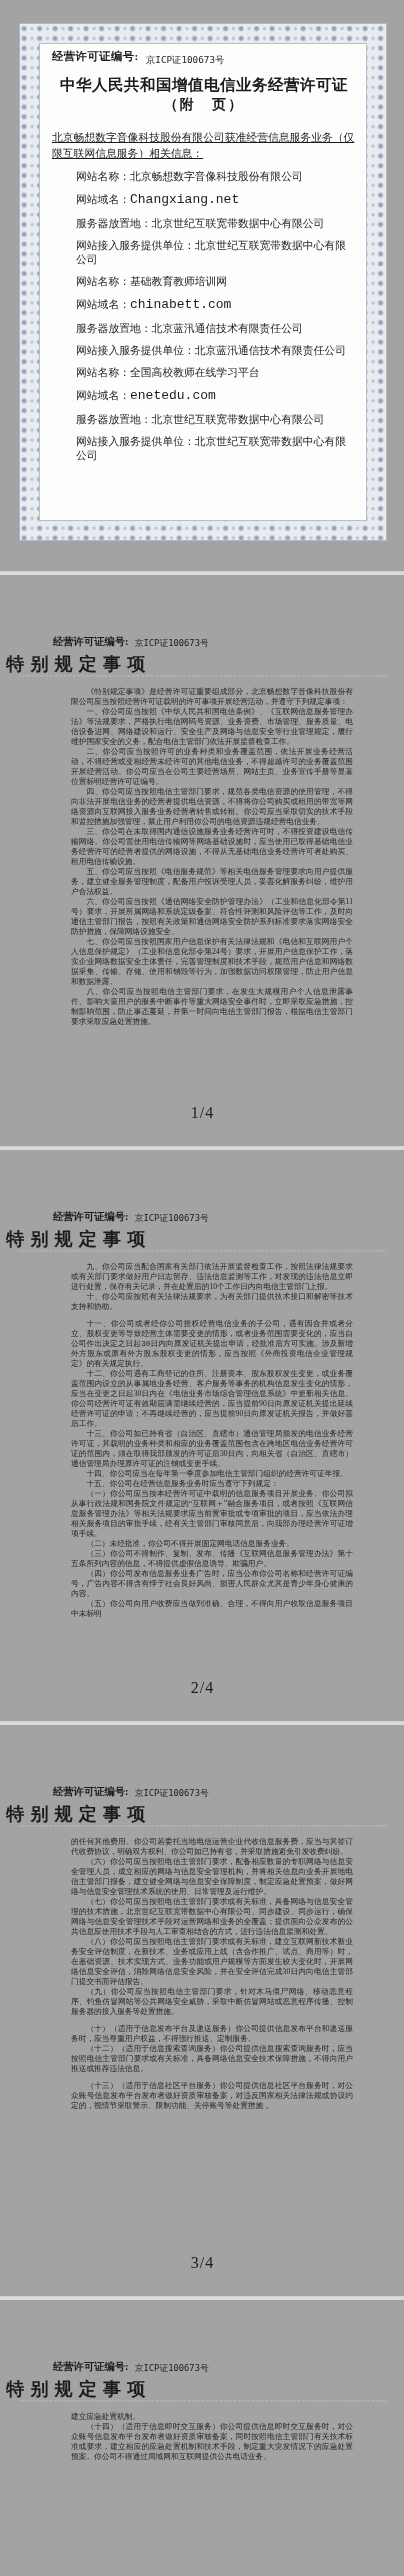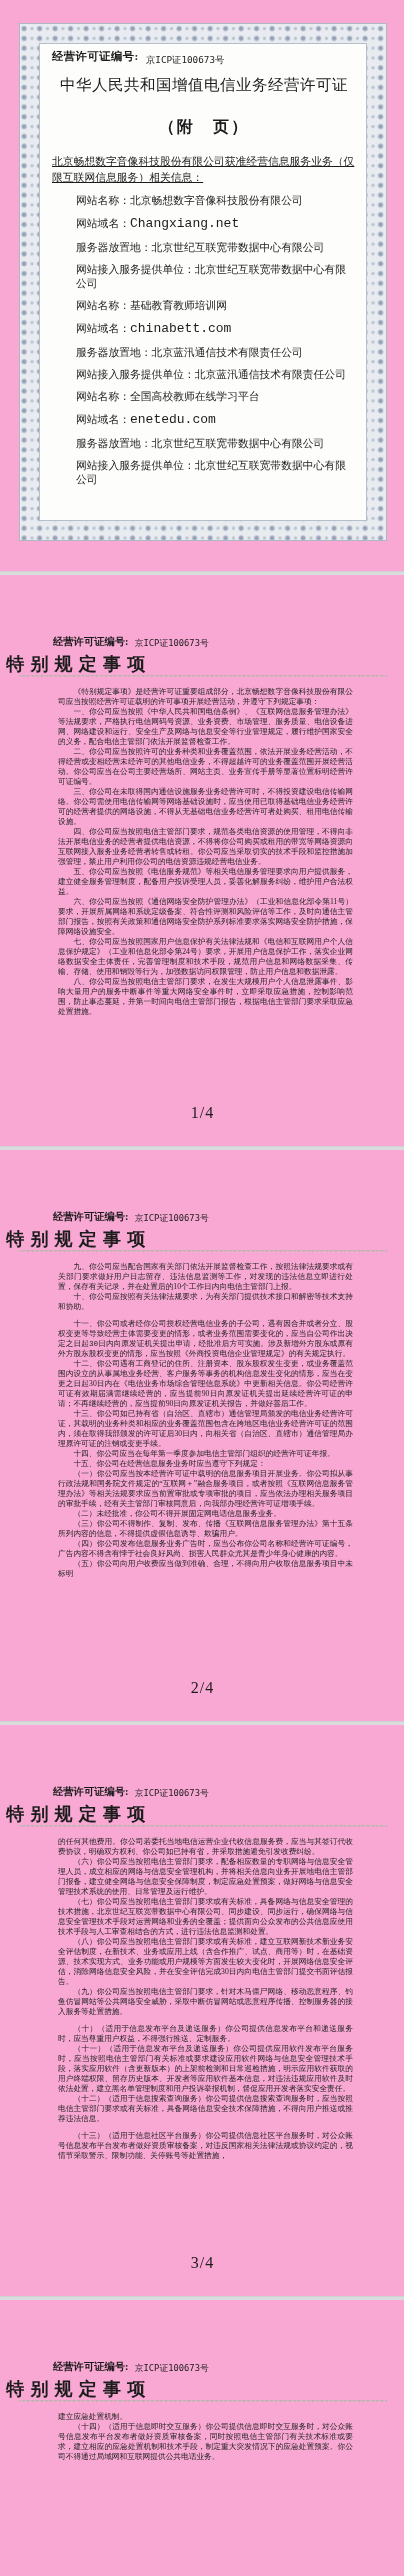--- a/index.html
+++ b/index.html
@@ -2,58 +2,58 @@
 <html style="font-size:8.2px"><head>
 <meta charset="utf-8">
 <style>
   html,body { margin:0; padding:0; }
   body {
     width:405px; background:#ffffff;
     font-family:"Liberation Serif","DejaVu Serif",serif;
     color:#1c1c1c;
   }
   .doc { width:405px; }
-  .page { position:relative; width:405px; height:571px; background:#f9a8d4; overflow:hidden; }
+  .page { position:relative; width:405px; height:571px; background:#a3a3a3; overflow:hidden; }
   .page-gap { height:4.1px; background:#d9dcdc; border-top:0.5px solid #cfd2d2; box-sizing:border-box; }
 
   
   .frame {
     position:absolute; top:23px; left:18.5px; right:18.5px; bottom:30px;
     background-color:#e8ebf0;
     background-image:
       radial-gradient(circle at 4.1px 4.6px, #95a2b6 1.6px, rgba(149,162,182,.38) 2.6px, transparent 3.3px),
       radial-gradient(circle at 12px 4.6px, rgba(149,162,182,.55) 1.1px, transparent 2.1px);
     background-size:15.5px 9.8px;
     border:0.5px solid #aeb7c4;
     box-sizing:border-box;
   }
   .frame-inner { position:absolute; inset:19px; background:#fdfdfc; border:0.5px solid #b6bec9; }
   .cert-content { position:absolute; top:49px; left:52px; right:49px; }
   .cert-head { display:flex; gap:7.2px; align-items:flex-start; }
   .head-lbl { font-size:11.3px; font-weight:700; letter-spacing:0.5px; white-space:nowrap; }
   .head-val { font-size:9.3px; margin-top:4.6px; font-family:"DejaVu Sans Mono","Liberation Mono",monospace; white-space:nowrap; }
-  .cert-title { margin-top:8.2px; text-align:center; font-size:15.5px; font-weight:400; letter-spacing:0.5px; }
-  .cert-subtitle { margin-top:21px; text-align:center; font-size:16px; font-weight:700; letter-spacing:2.1px; }
+  .cert-title { margin-top:8.2px; text-align:center; font-size:15.5px; font-weight:700; letter-spacing:0.5px; }
+  .cert-subtitle { margin-top:0; text-align:center; font-size:14px; font-weight:700; letter-spacing:2.1px; }
   .cert-intro { margin-top:16.5px; font-size:10.8px; line-height:1.45;text-decoration:underline; }
   .websites { margin-top:3.1px; }
   .wfield { font-size:10.8px; line-height:1.32; margin-top:7.7px;margin-left:24px; }
   .mono-val { font-family:Liberation Mono, monospace; font-size:13px; }
 
   
   .sp-head { position:absolute; top:60px; left:53px; display:flex; gap:6.2px; align-items:flex-start; }
   .sp-head .lbl { font-size:10.3px; font-weight:700; white-space:nowrap; }
   .sp-head .val { font-size:8.8px; margin-top:3.1px; font-family:"DejaVu Sans Mono","Liberation Mono",monospace; white-space:nowrap; }
   .sp-title { position:absolute; top:77px; left:0; right:0; text-align:left; font-size:18px; font-weight:700; letter-spacing:6.2px; text-indent:6.2px; }
   .zigzag {
     position:absolute; top:100px; left:18.5px; right:18.5px; height:3.6px; opacity:.9;
     background:
       linear-gradient(135deg,#b2b8a9 25%,transparent 25%) 0 0/4.6px 3.6px repeat-x,
       linear-gradient(225deg,#b2b8a9 25%,transparent 25%) 0 0/4.6px 3.6px repeat-x;
   }
-  .sp-body { position:absolute; top:112px; left:58px; right:52px; }
+  .sp-body { position:absolute; top:112px; left:71px; right:52px; }
   .prov { margin:0; font-size:7.7px; line-height:10px; text-align:justify; text-indent:2em; color:#242424; }
   .prov.cont { text-indent:0; }
   .prov.gap { margin-top:6.7px;font-family:Liberation Mono, monospace; }
   .sp-footer { position:absolute; bottom:24px; left:0; right:0; text-align:center; font-size:16px; letter-spacing:1px; }
 </style>
 </head>
 <body>
 
 <div class="doc">
 
@@ -99,22 +99,22 @@
     <div class="sp-head">
       <span class="lbl">经营许可证编号:</span>
       <span class="val">京ICP证100673号</span>
     </div>
     <div class="sp-title">特别规定事项</div>
     <div class="zigzag"></div>
     <div class="sp-body">
         <p class="prov">《特别规定事项》是经营许可证重要组成部分，北京畅想数字音像科技股份有限公司应当按照经营许可证载明的许可事项开展经营活动，并遵守下列规定事项：</p>
         <p class="prov">一、你公司应当按照《中华人民共和国电信条例》、《互联网信息服务管理办法》等法规要求，严格执行电信网码号资源、业务资费、市场管理、服务质量、电信设备进网、网络建设和运行、安全生产及网络与信息安全等行业管理规定，履行维护国家安全的义务，配合电信主管部门依法开展监督检查工作。</p>
         <p class="prov">二、你公司应当按照许可的业务种类和业务覆盖范围，依法开展业务经营活动，不得经营或变相经营未经许可的其他电信业务，不得超越许可的业务覆盖范围开展经营活动。你公司应当在公司主要经营场所、网站主页、业务宣传手册等显著位置标明经营许可证编号。</p>
+        <p class="prov">四、你公司应当按照电信主管部门要求，规范各类电信资源的使用管理，不得向非法开展电信业务的经营者提供电信资源，不得将你公司购买或租用的带宽等网络资源向互联网接入服务业务经营者转售或转租。你公司应当采取切实的技术手段和监控措施加强管理，禁止用户利用你公司的电信资源违规经营电信业务。</p>
         <p class="prov">三、你公司在未取得国内通信设施服务业务经营许可时，不得投资建设电信传输网络。你公司需使用电信传输网等网络基础设施时，应当使用已取得基础电信业务经营许可的经营者提供的网络设施，不得从无基础电信业务经营许可者处购买、租用电信传输设施。</p>
-        <p class="prov">四、你公司应当按照电信主管部门要求，规范各类电信资源的使用管理，不得向非法开展电信业务的经营者提供电信资源，不得将你公司购买或租用的带宽等网络资源向互联网接入服务业务经营者转售或转租。你公司应当采取切实的技术手段和监控措施加强管理，禁止用户利用你公司的电信资源违规经营电信业务。</p>
         <p class="prov">五、你公司应当按照《电信服务规范》等相关电信服务管理要求向用户提供服务，建立健全服务管理制度，配备用户投诉受理人员，妥善化解服务纠纷，维护用户合法权益。</p>
         <p class="prov">六、你公司应当按照《通信网络安全防护管理办法》（工业和信息化部令第11号）要求，开展所属网络和系统定级备案、符合性评测和风险评估等工作，及时向通信主管部门报告，按照有关政策和通信网络安全防护系列标准要求落实网络安全防护措施，保障网络设施安全。</p>
         <p class="prov">七、你公司应当按照国家用户信息保护有关法律法规和《电信和互联网用户个人信息保护规定》（工业和信息化部令第24号）要求，开展用户信息保护工作，落实企业网络数据安全主体责任，完善管理制度和技术手段，规范用户信息和网络数据采集、传输、存储、使用和销毁等行为，加强数据访问权限管理，防止用户信息和数据泄露。</p>
         <p class="prov">八、你公司应当按照电信主管部门要求，在发生大规模用户个人信息泄露事件、影响大量用户的服务中断事件等重大网络安全事件时，立即采取应急措施，控制影响范围，防止事态蔓延，并第一时间向电信主管部门报告，根据电信主管部门要求采取应急处置措施。</p>
       </div>
     <div class="sp-footer">1/4</div>
   </section>
 <div class="page-gap"></div>
   <section class="page">
     <div class="sp-head">
@@ -147,21 +147,20 @@
     </div>
     <div class="sp-title">特别规定事项</div>
     <div class="zigzag"></div>
     <div class="sp-body">
         <p class="prov cont">的任何其他费用。你公司若委托当地电信运营企业代收信息服务费，应当与其签订代收费协议，明确双方权利、你公司如已持有省，并采取措施避免引发收费纠纷。</p>
         <p class="prov">（六）你公司应当按照电信主管部门要求，配备相应数量的专职网络与信息安全管理人员，成立相应的网络与信息安全管理机构，并将相关信息向业务开展地电信主管部门报备，建立健全网络与信息安全保障制度，制定应急处置预案，做好网络与信息安全管理技术系统的使用、日常管理及运行维护。</p>
         <p class="prov">（七）你公司应当按照电信主管部门要求或有关标准，具备网络与信息安全管理的技术措施，北京世纪互联宽带数据中心有限公司、同步建设、同步运行，确保网络与信息安全管理技术手段对运营网络和业务的全覆盖；提供面向公众发布的公共信息应使用技术手段与人工审查相结合的方式，进行违法信息监测和处置。</p>
         <p class="prov">（八）你公司应当按照电信主管部门要求或有关标准，建立互联网新技术新业务安全评估制度，在新技术、业务或应用上线（含合作推广、试点、商用等）时，在基础资源、技术实现方式、业务功能或用户规模等方面发生较大变化时，开展网络信息安全评估，消除网络信息安全风险，并在安全评估完成30日内向电信主管部门提交书面评估报告。</p>
         <p class="prov">（九）你公司应当按照电信主管部门要求，针对木马僵尸网络、移动恶意程序、钓鱼仿冒网站等公共网络安全威胁，采取中断仿冒网站或恶意程序传播、控制服务器的接入服务等处置措施。</p>
         <p class="prov gap">（十）（适用于信息发布平台及递送服务）你公司提供信息发布平台和递送服务时，应当尊重用户权益，不得强行推送、定制服务。</p>
-        <p class="prov">（十一）（适用于信息发布平台及递送服务）你公司提供应用软件发布平台服务时，应当按照电信主管部门有关标准或要求建设应用软件网络与信息安全管理技术手段，落实应用软件（含更新版本）的上架前检测和日常巡检措施，明示应用软件获取的用户终端权限、留存历史版本、开发者等应用软件基本信息，对违法违规应用软件及时依法处置，建立黑名单管理制度和用户投诉举报机制，督促应用开发者落实安全责任。</p>
         <p class="prov">（十二）（适用于信息搜索查询服务）你公司提供信息搜索查询服务时，应当按照电信主管部门要求或有关标准，具备网络信息安全技术保障措施，不得向用户推送或推荐违法信息。</p>
         <p class="prov gap">（十三）（适用于信息社区平台服务）你公司提供信息社区平台服务时，对公众账号信息发布平台发布者做好资质审核备案，对违反国家相关法律法规或协议约定的，视情节采取警示、限制功能、关停账号等处置措施，</p>
       </div>
     <div class="sp-footer">3/4</div>
   </section>
 <div class="page-gap"></div>
   <section class="page">
     <div class="sp-head">
       <span class="lbl">经营许可证编号:</span>
       <span class="val">京ICP证100673号</span>

